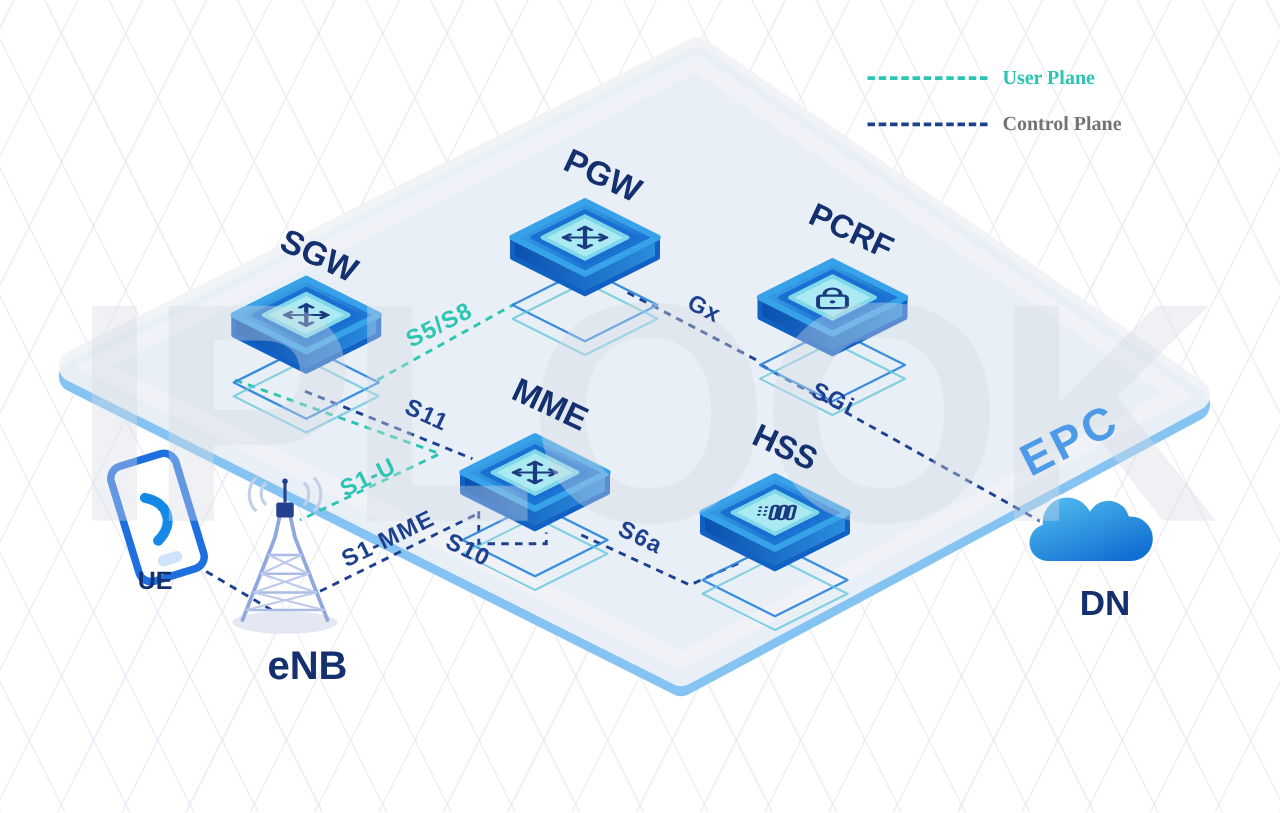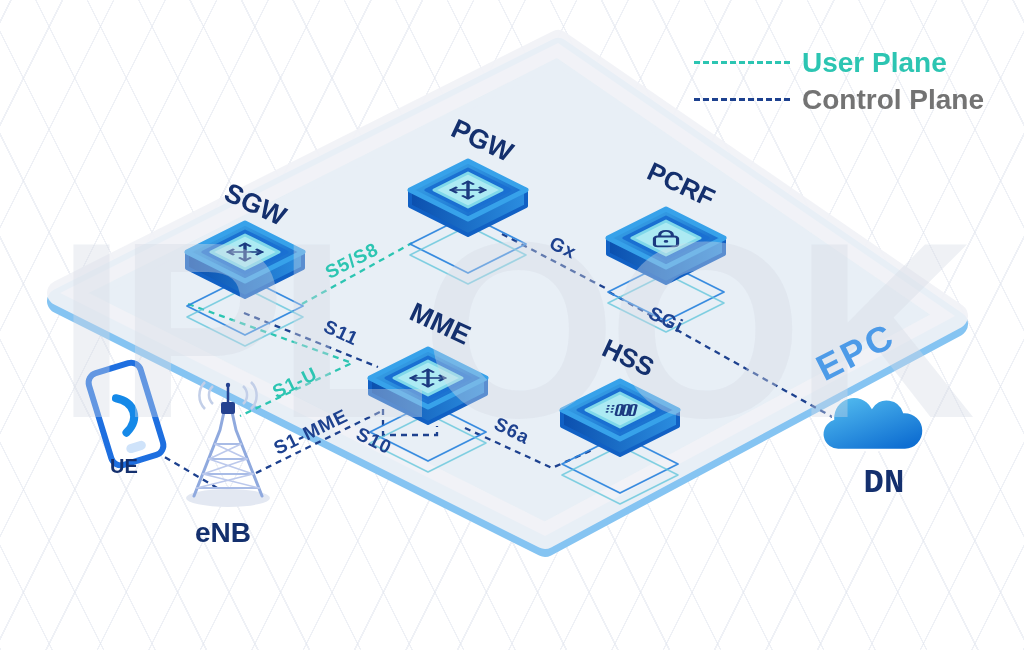--- a/index.html
+++ b/index.html
@@ -24,21 +24,21 @@
   .node-lbl{font-weight:bold;color:var(--node-label);}
   .iface{font-size:19px;font-weight:bold;letter-spacing:1px;}
   .iface.user{color:var(--user-plane);}
   .iface.control{color:var(--control-plane);}
   .epc{font-size:36px;font-weight:bold;letter-spacing:3px;color:var(--epc-label);}
   .legend{position:absolute;top:44px;left:694px;}
   .legend-row{display:flex;align-items:center;height:37px;}
   .legend-dash{width:96px;border-top:3px dashed;margin-right:12px;}
   .legend-dash.user{border-color:var(--user-plane);}
   .legend-dash.control{border-color:var(--control-plane);}
-  .legend-text{font-size:28px;font-weight:bold;}
+  .legend-text{font-size:16px;font-weight:bold;font-family:Liberation Serif, serif;}
   .legend-text.user{color:var(--user-plane);}
   .legend-text.control{color:#737373;}
 </style>
 </head>
 <body>
 
 <div class="stage">
   <div class="grid"></div>
 
   <svg class="scene" width="1024" height="650" viewBox="0 0 1024 650">
@@ -184,22 +184,22 @@
       <div class="legend-text control">Control Plane</div>
     </div>
   </div>
 
   <span class="lbl node-lbl" style="left:255px;top:205px;font-size:27px;transform:translate(-50%,-50%) rotate(25deg);">SGW</span>
   <span class="lbl node-lbl" style="left:482px;top:141px;font-size:27px;transform:translate(-50%,-50%) rotate(25deg);">PGW</span>
   <span class="lbl node-lbl" style="left:681px;top:185px;font-size:26px;transform:translate(-50%,-50%) rotate(25deg);">PCRF</span>
   <span class="lbl node-lbl" style="left:440px;top:324px;font-size:27px;transform:translate(-50%,-50%) rotate(25deg);">MME</span>
   <span class="lbl node-lbl" style="left:628px;top:358px;font-size:26px;transform:translate(-50%,-50%) rotate(25deg);">HSS</span>
   <span class="lbl node-lbl" style="left:124px;top:466px;font-size:20px;transform:translate(-50%,-50%);">UE</span>
-  <span class="lbl node-lbl" style="left:223px;top:533px;font-size:28px;transform:translate(-50%,-50%);">eNB</span>
-  <span class="lbl node-lbl" style="left:884px;top:483px;font-size:34px;transform:translate(-50%,-50%);font-family:Liberation Mono, monospace;">DN</span>
+  <span class="lbl node-lbl" style="left:246px;top:533px;font-size:32px;transform:translate(-50%,-50%);">eNB</span>
+  <span class="lbl node-lbl" style="left:884px;top:483px;font-size:28px;transform:translate(-50%,-50%);">DN</span>
 
   <span class="lbl iface user" style="left:352px;top:261px;transform:translate(-50%,-50%) rotate(-27deg);">S5/S8</span>
   <span class="lbl iface user" style="left:295px;top:383px;transform:translate(-50%,-50%) rotate(-26deg);">S1-U</span>
   <span class="lbl iface control" style="left:341px;top:333px;transform:translate(-50%,-50%) rotate(25deg);">S11</span>
   <span class="lbl iface control" style="left:311px;top:432px;transform:translate(-50%,-50%) rotate(-26deg);">S1-MME</span>
   <span class="lbl iface control" style="left:374px;top:441px;transform:translate(-50%,-50%) rotate(26deg);">S10</span>
   <span class="lbl iface control" style="left:512px;top:431px;transform:translate(-50%,-50%) rotate(26deg);">S6a</span>
   <span class="lbl iface control" style="left:563px;top:248px;transform:translate(-50%,-50%) rotate(26deg);">Gx</span>
   <span class="lbl iface control" style="left:666px;top:320px;transform:translate(-50%,-50%) rotate(26deg);">SGi</span>
 

